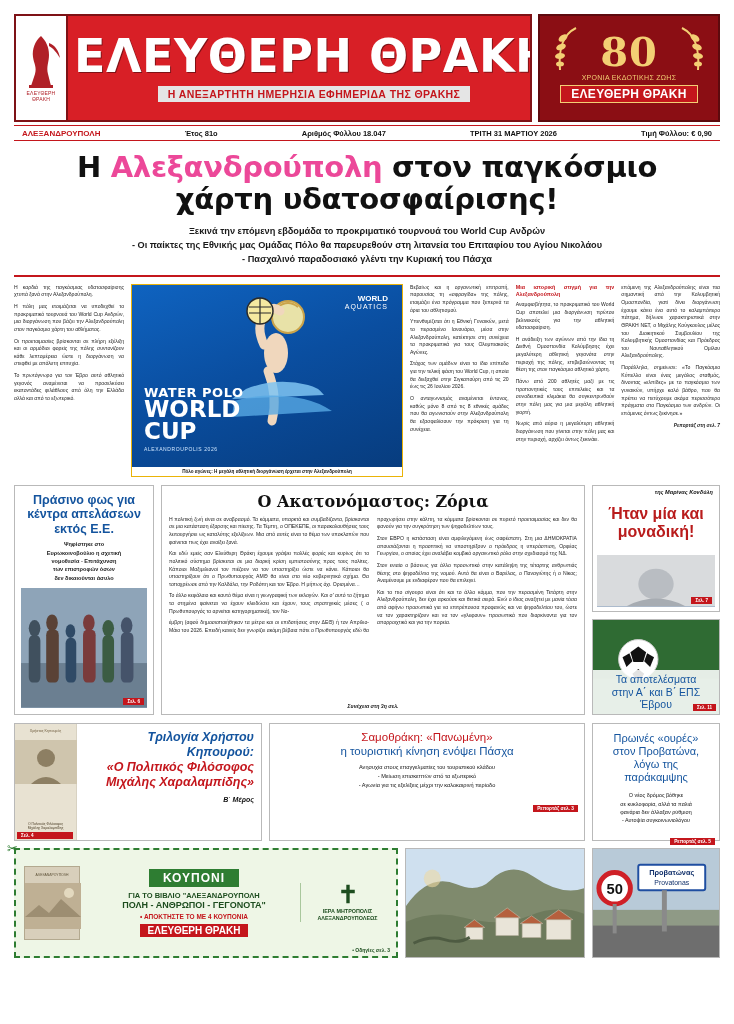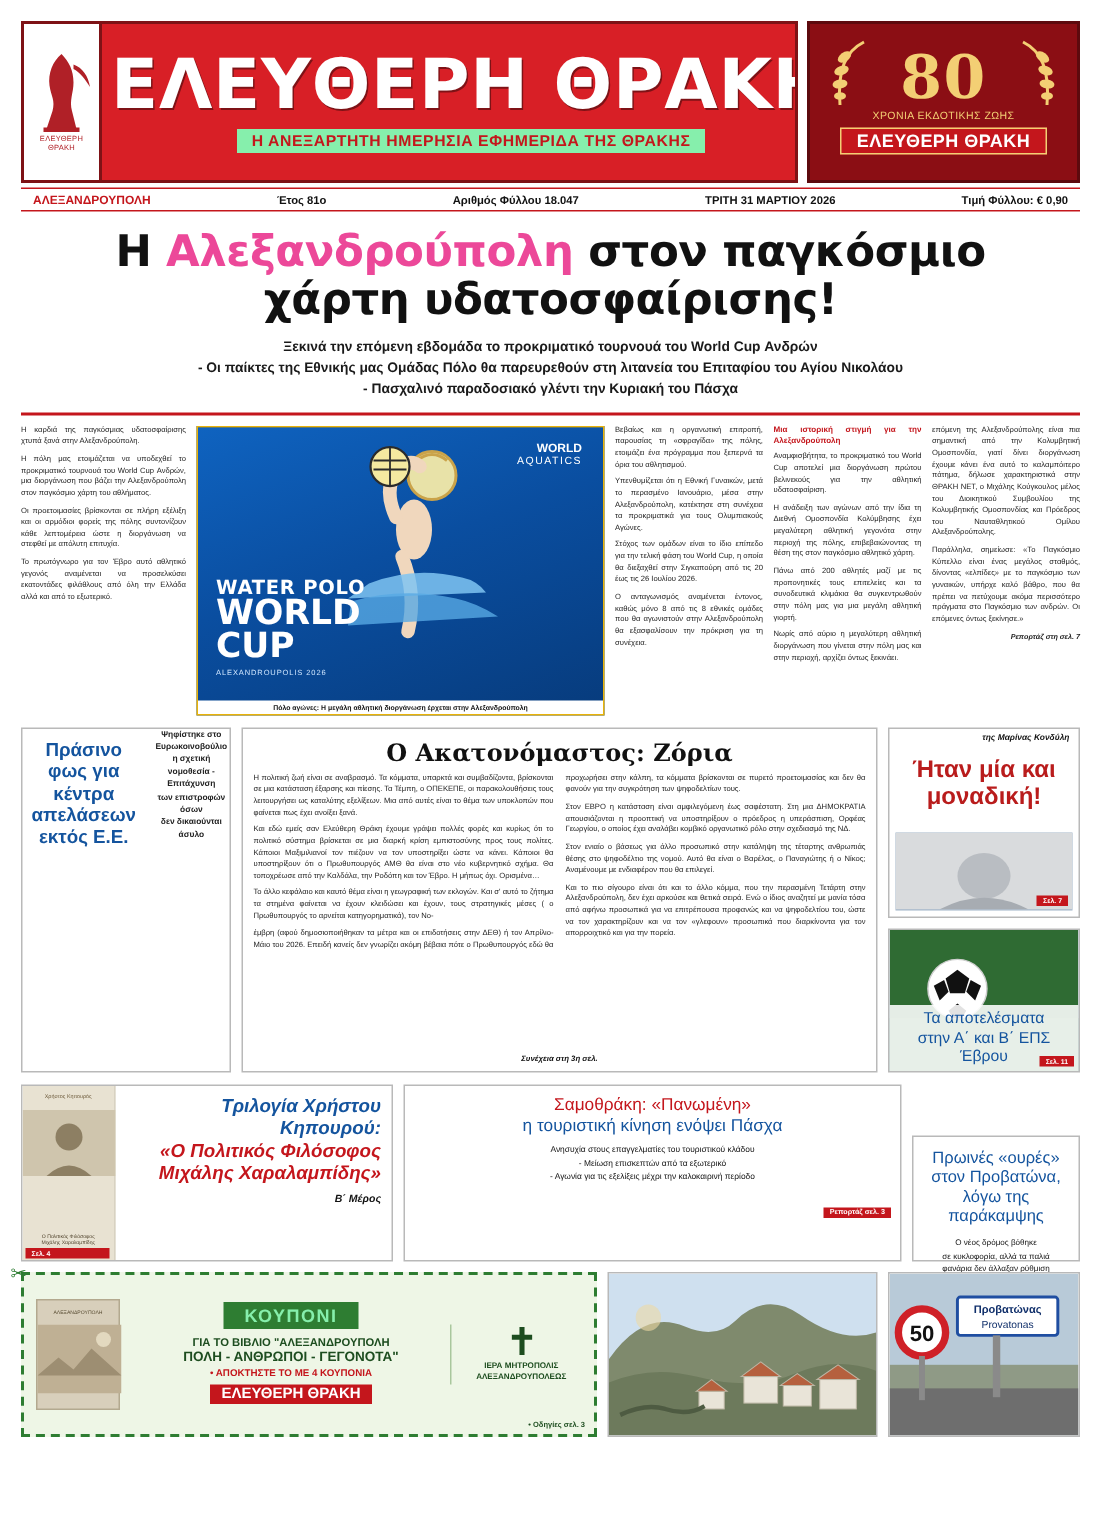--- a/index.html
+++ b/index.html
@@ -70,21 +70,21 @@
     font-weight: bold;
     font-size: 46px;
     line-height: 1;
     color: #ffffff;
     letter-spacing: .5px;
     text-shadow: 1px 1px 0 #7e1216;
     white-space: nowrap;
   }
   .paper-subtitle {
     margin-top: 7px;
-    background: #86efac;
+    background: #e5e5e5;
     color: #c4161c;
     font-weight: bold;
     font-size: 10.5px;
     letter-spacing: .4px;
     padding: 2px 10px;
     white-space: nowrap;
   }
   .anniv {
     width: 182px;
     background: #8b0e14;
@@ -256,21 +256,21 @@
     margin: 8px 14px 0 14px;
     gap: 7px;
     height: 230px;
   }
   .box {
     border: 1px solid #b9b9b9;
     background: #fff;
     position: relative;
     overflow: hidden;
   }
-  .box-left { width: 140px; display:flex; }
+  .box-left { width: 140px; display:flex; flex-direction:column; }
   .box-mid { flex:1; display:flex; flex-direction:column; }
   .box-right { width: 128px; display:flex; flex-direction:column; gap:7px; border:none; }
 
   .ttl-blue {
     color: #14549e;
     font-weight: bold;
     font-size: 12.5px;
     line-height: 1.16;
     text-align: center;
     padding: 7px 6px 4px 6px;
@@ -359,21 +359,21 @@
   .book-ttl {
     color:#14549e;
     font-weight:bold;
     font-size:12.5px;
     line-height:1.2;
     text-align:right;
   }
   .book-ttl .red { color:#c4161c; }
   .book-meta { text-align:right; font-size:7px; font-weight:bold; margin-top:6px; }
   .tour-box { flex:1; border:1px solid #b9b9b9; display:flex; flex-direction:column; }
-  .right-col-low { width: 112px; border:1px solid #b9b9b9; display:flex; flex-direction:column;margin-top:34px; }
+  .right-col-low { width: 128px; border:1px solid #b9b9b9; display:flex; flex-direction:column; }
 
   
   .bottom {
     display:flex;
     margin: 7px 14px 10px 14px;
     gap: 7px;
     height: 110px;
   }
   .coupon {
     width: 384px;
@@ -388,21 +388,21 @@
     width: 56px; height: 74px;
     background:#d8cfbb;
     border:1px solid #b3a98f;
     margin-right:8px;
     position:relative;
   }
   .coupon-main { flex:1; text-align:center; }
   .coupon-ttl {
     display:inline-block;
     background:#2e7d32;
-    color:#86efac;
+    color:#ffffff;
     font-weight:bold;
     font-size:12px;
     padding:2px 14px;
     letter-spacing:1px;
   }
   .coupon-l1 { font-size:7.5px; font-weight:bold; margin-top:4px; color:#1d4d1f; }
   .coupon-l2 { font-size:9px; font-weight:bold; color:#1d4d1f; }
   .coupon-l3 { font-size:6.5px; font-weight:bold; color:#c4161c; margin-top:3px; }
   .coupon-brand {
     margin-top:4px;

